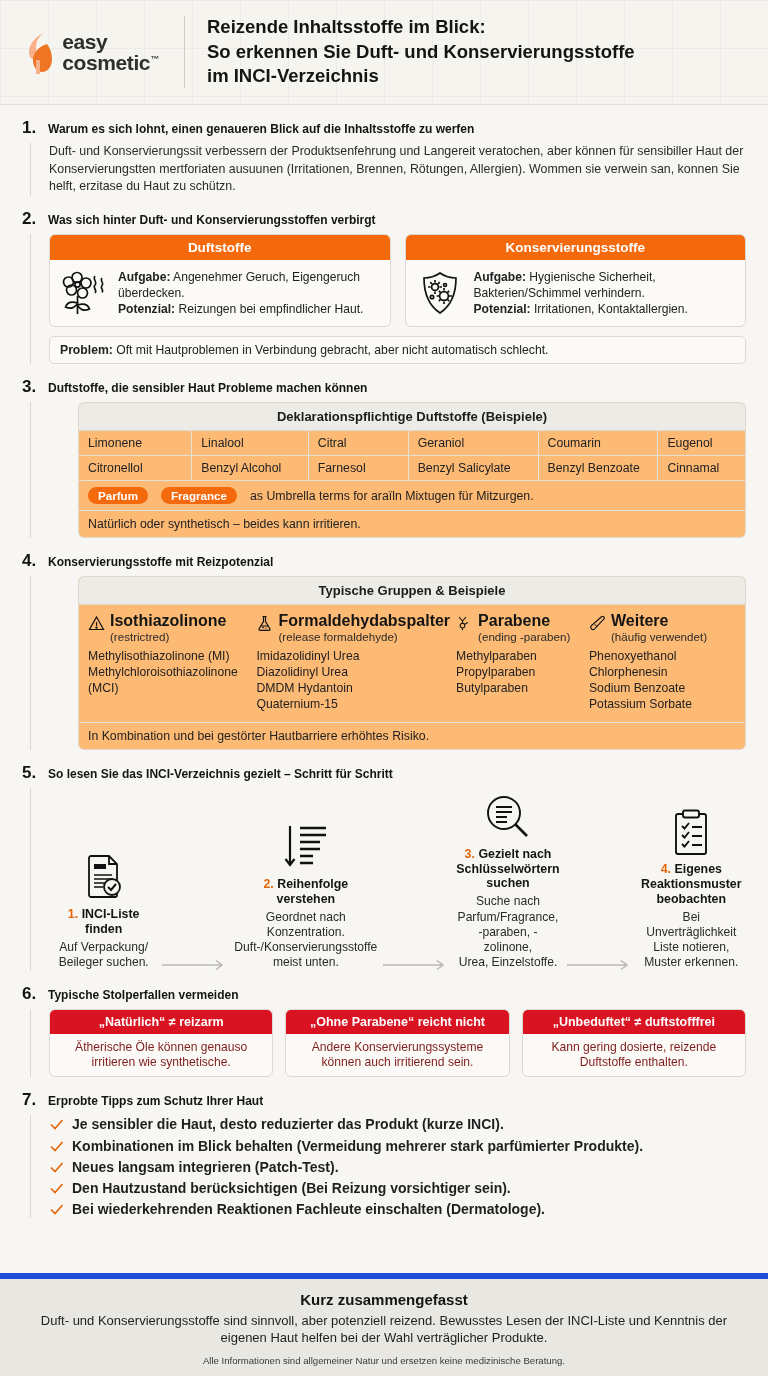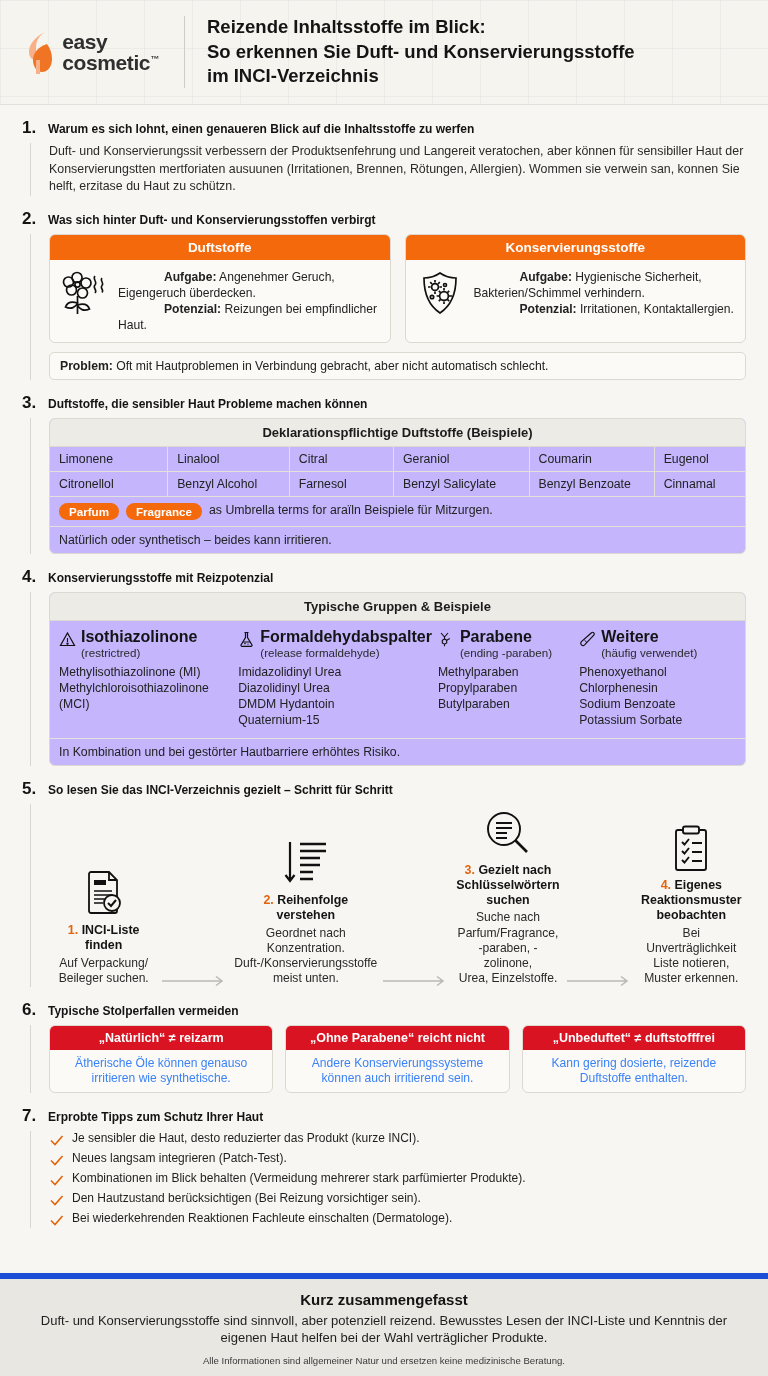--- a/index.html
+++ b/index.html
@@ -40,34 +40,34 @@
 
   .para{font-size:12.4px;line-height:1.42;color:#2a2a2a;}
 
   
   .two-col{display:flex;gap:14px;}
   .card{flex:1;border:1px solid #ddd9d0;border-radius:6px;background:#fbfaf7;overflow:hidden;}
   .card-head{background:#f4690b;color:#fff;text-align:center;font-weight:700;font-size:13.5px;padding:5px 4px;}
   .card-body{display:flex;gap:10px;padding:9px 10px;align-items:flex-start;}
   .card-ico{flex:none;width:48px;height:48px;}
   .card-txt{font-size:12.1px;line-height:1.33;color:#222;}
-  .card-txt b{font-weight:700;margin-left:46px;}
+  .card-txt b{font-weight:700;}
   .note-bar{margin-top:9px;border:1px solid #ddd9d0;border-radius:5px;background:#fbfaf7;
     padding:6px 10px;font-size:12.2px;color:#222;}
   .note-bar b{font-weight:700;}
 
   
-  .tbl{border:1px solid #ddd9d0;border-radius:6px;overflow:hidden;background:#c4b5fd;}
+  .tbl{border:1px solid #ddd9d0;border-radius:6px;overflow:hidden;background:#fdba74;margin-left:29px;}
   .tbl-head{background:#ecebe5;text-align:center;font-weight:700;font-size:13px;padding:6px 4px;
     border-bottom:1px solid #ddd9d0;color:#1b1b1b;}
   .tbl-row{display:flex;border-bottom:1px solid #e4e1da;}
   .tbl-row:last-child{border-bottom:none;}
   .tbl-cell{padding:5px 9px;font-size:12.3px;color:#222;border-right:1px solid #e4e1da;box-sizing:border-box;}
   .tbl-cell:last-child{border-right:none;}
-  .tbl-full{padding:6px 9px;font-size:12.3px;color:#222;display:flex;align-items:flex-start;gap:7px;flex-wrap:wrap;}
+  .tbl-full{padding:6px 9px;font-size:12.3px;color:#222;display:flex;align-items:center;gap:13px;flex-wrap:wrap;}
   .pill{background:#f4690b;color:#fff;border-radius:10px;padding:2px 10px;font-size:11.6px;font-weight:700;display:inline-block;}
 
   
   .grp-wrap{display:flex;padding:7px 9px 9px 9px;gap:6px;}
   .grp{flex:1;}
   .grp-title{display:flex;gap:5px;align-items:flex-start;}
   .grp-ico{width:17px;height:21px;flex:none;margin-top:1px;}
   .grp-name{font-size:16px;font-weight:700;line-height:1.12;color:#141414;}
   .grp-sub{font-size:11.6px;color:#2a2a2a;line-height:1.15;}
   .grp-items{margin-top:6px;font-size:12.2px;line-height:1.3;color:#222;}
@@ -78,27 +78,27 @@
   .step-ico{height:50px;display:flex;align-items:center;justify-content:center;}
   .step-title{margin-top:5px;font-size:12.4px;font-weight:700;line-height:1.2;color:#141414;}
   .step-title .sn{color:#e2640b;}
   .step-desc{margin-top:3px;font-size:12.1px;line-height:1.26;color:#2a2a2a;}
   .arrow{width:74px;flex:none;display:flex;align-items:center;justify-content:center;padding-top:24px;}
 
   
   .three-col{display:flex;gap:12px;}
   .warn{flex:1;border:1px solid #ddd9d0;border-radius:6px;overflow:hidden;background:#fbfaf7;}
   .warn-head{background:#d91321;color:#fff;text-align:center;font-weight:700;font-size:12.5px;padding:5px 5px;line-height:1.15;}
-  .warn-body{padding:6px 7px;font-size:12.1px;line-height:1.26;text-align:center;color:#3b82f6;}
+  .warn-body{padding:6px 7px;font-size:12.1px;line-height:1.26;text-align:center;color:#7f1d1d;}
 
   
   .tips{list-style:none;margin:0;padding:0;}
   .tip{display:flex;gap:8px;align-items:flex-start;margin-bottom:3px;}
   .tip-ico{width:15px;height:15px;flex:none;margin-top:2px;}
-  .tip-txt{font-size:12px;line-height:1.3;color:#1f1f1f;}
+  .tip-txt{font-size:14px;line-height:1.3;color:#1f1f1f;font-weight:bold;}
 
   
   .footer{position:absolute;left:0;right:0;bottom:0;background:#e8e7e2;border-top:6px solid #1d4ed8;
     padding:12px 26px 10px 26px;box-sizing:border-box;text-align:center;}
   .footer-title{font-size:15px;font-weight:700;color:#141414;}
   .footer-text{margin-top:5px;font-size:13px;line-height:1.3;color:#1f1f1f;}
   .footer-note{margin-top:8px;font-size:9.6px;color:#3a3a3a;}
 </style>
 </head>
 <body>
@@ -211,21 +211,21 @@
           <div class="tbl-cell" style="width:17.5%">Benzyl Alcohol</div>
           <div class="tbl-cell" style="width:15%">Farnesol</div>
           <div class="tbl-cell" style="width:19.5%">Benzyl Salicylate</div>
           <div class="tbl-cell" style="width:18%">Benzyl Benzoate</div>
           <div class="tbl-cell" style="width:13%">Cinnamal</div>
         </div>
         <div class="tbl-row">
           <div class="tbl-full">
             <span class="pill">Parfum</span>
             <span class="pill">Fragrance</span>
-            <span>as Umbrella terms for araïln Beispiele für Mitzurgen.</span>
+            <span>as Umbrella terms for araïln Mixtugen für Mitzurgen.</span>
           </div>
         </div>
         <div class="tbl-row">
           <div class="tbl-full">Natürlich oder synthetisch – beides kann irritieren.</div>
         </div>
       </div>
     </div>
   </div>
 
   <div class="section">
@@ -438,32 +438,32 @@
         <li class="tip">
           <svg class="tip-ico" viewBox="0 0 15 15" fill="none" stroke="#e2640b" stroke-width="1.6">
               <path d="M2 7.5 L6 11.5 L13.5 3"></path>
             </svg>
           <span class="tip-txt">Je sensibler die Haut, desto reduzierter das Produkt (kurze INCI).</span>
         </li>
         <li class="tip">
           <svg class="tip-ico" viewBox="0 0 15 15" fill="none" stroke="#e2640b" stroke-width="1.6">
               <path d="M2 7.5 L6 11.5 L13.5 3"></path>
             </svg>
+          <span class="tip-txt">Kombinationen im Blick behalten (Vermeidung mehrerer stark parfümierter Produkte).</span>
+        </li>
+        <li class="tip">
+          <svg class="tip-ico" viewBox="0 0 15 15" fill="none" stroke="#e2640b" stroke-width="1.6">
+              <path d="M2 7.5 L6 11.5 L13.5 3"></path>
+            </svg>
           <span class="tip-txt">Neues langsam integrieren (Patch-Test).</span>
         </li>
         <li class="tip">
           <svg class="tip-ico" viewBox="0 0 15 15" fill="none" stroke="#e2640b" stroke-width="1.6">
               <path d="M2 7.5 L6 11.5 L13.5 3"></path>
             </svg>
-          <span class="tip-txt">Kombinationen im Blick behalten (Vermeidung mehrerer stark parfümierter Produkte).</span>
-        </li>
-        <li class="tip">
-          <svg class="tip-ico" viewBox="0 0 15 15" fill="none" stroke="#e2640b" stroke-width="1.6">
-              <path d="M2 7.5 L6 11.5 L13.5 3"></path>
-            </svg>
           <span class="tip-txt">Den Hautzustand berücksichtigen (Bei Reizung vorsichtiger sein).</span>
         </li>
         <li class="tip">
           <svg class="tip-ico" viewBox="0 0 15 15" fill="none" stroke="#e2640b" stroke-width="1.6">
               <path d="M2 7.5 L6 11.5 L13.5 3"></path>
             </svg>
           <span class="tip-txt">Bei wiederkehrenden Reaktionen Fachleute einschalten (Dermatologe).</span>
         </li>
       </ul>
     </div>

